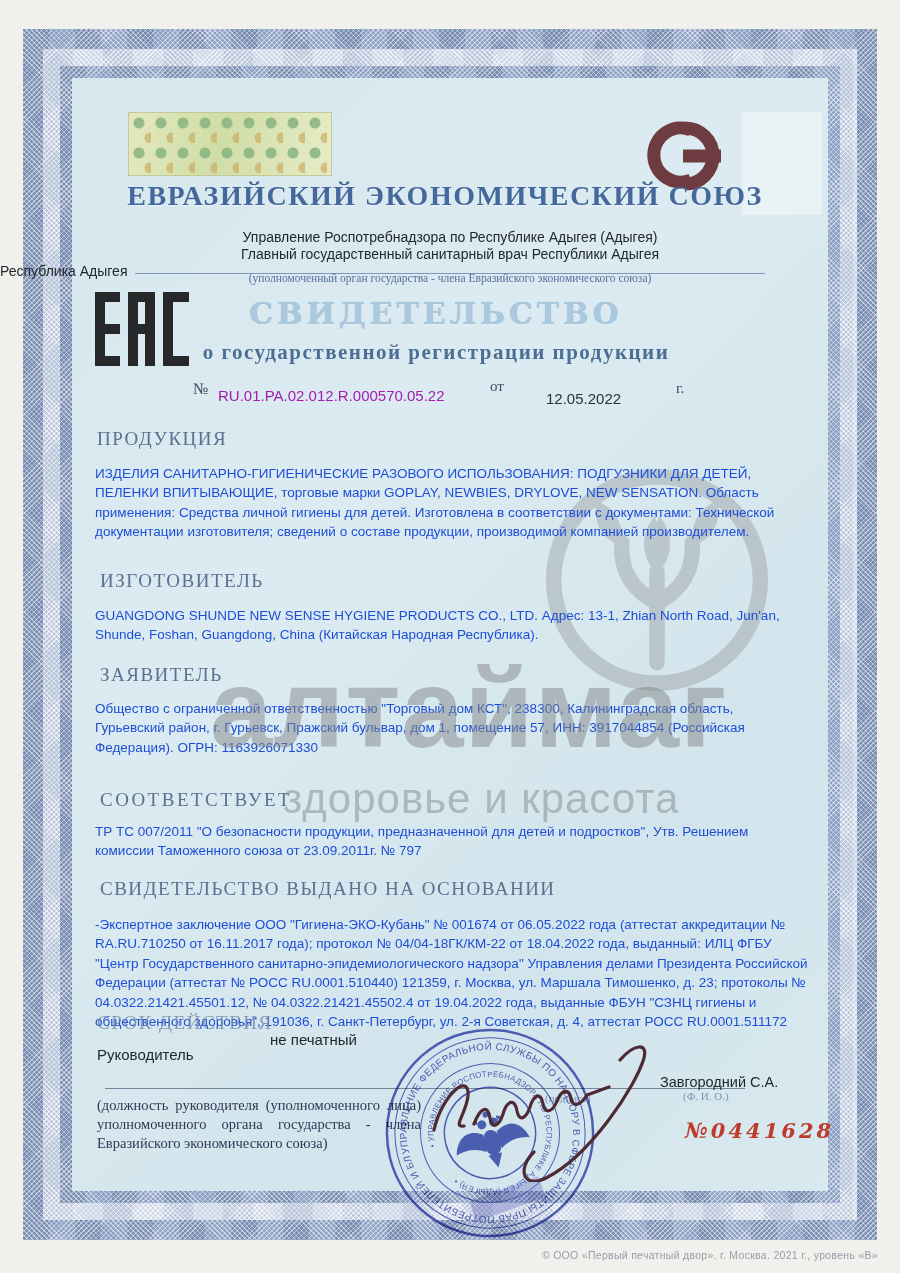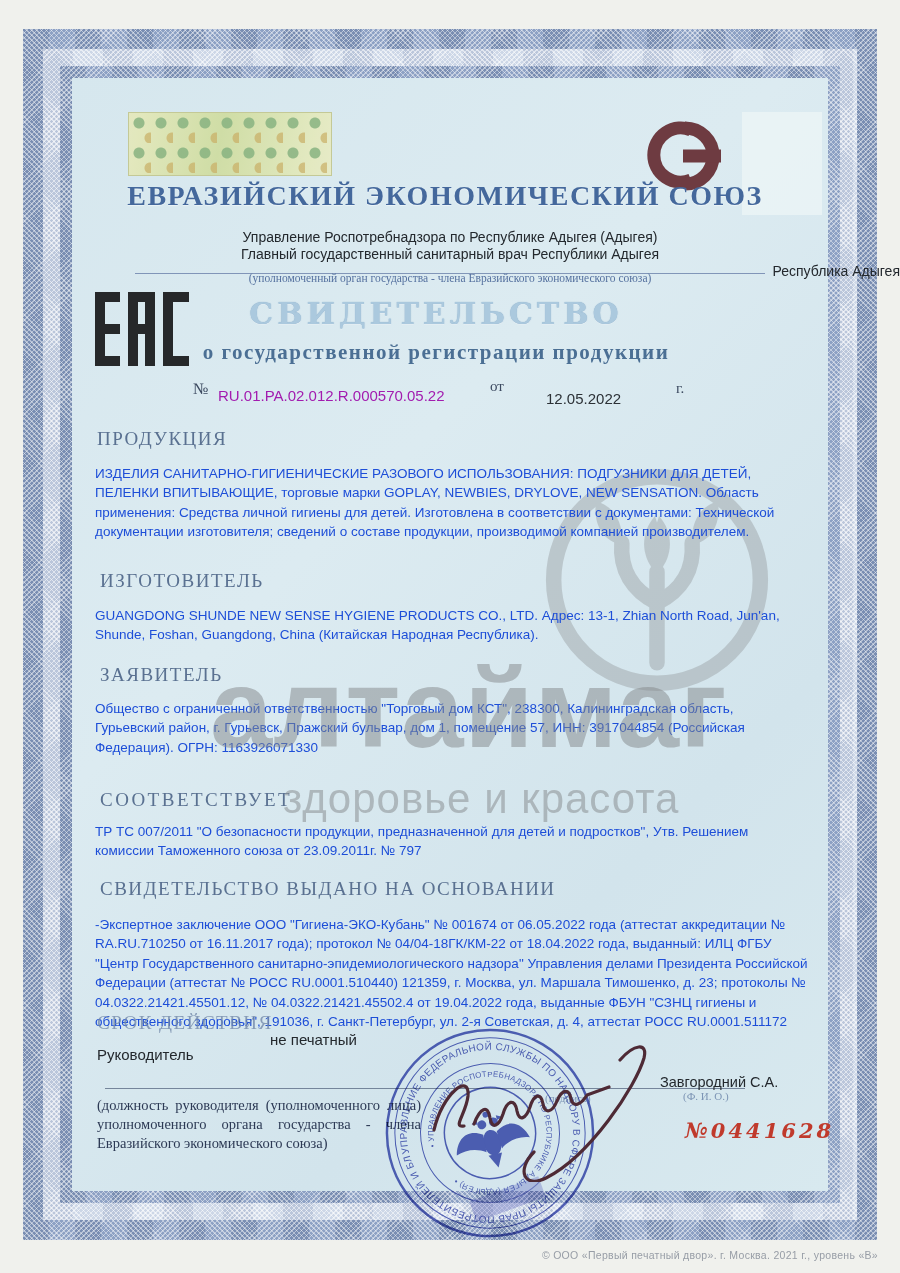--- a/index.html
+++ b/index.html
@@ -38,21 +38,21 @@
       radial-gradient(circle 7px at 10px 40px, rgba(130,175,120,.85) 0 5px, rgba(130,175,120,0) 6px),
       linear-gradient(100deg,#e6e9bc,#cfdda0 45%,#e9ecc4);
     background-size:22px 30px,22px 30px,22px 30px,100% 100%;}
   .scan-patch{left:742px;top:112px;width:80px;height:103px;background:rgba(242,248,249,.6);}
   .se-logo{left:633px;top:112px;width:104px;height:90px;}
 
   .union-title{left:0;top:180px;width:890px;text-align:center;font-family:"Liberation Serif",serif;
     font-weight:bold;font-size:28px;letter-spacing:1.5px;color:#44689c;text-shadow:0 1px 1px rgba(255,255,255,.5);}
   .auth1{left:0;top:229px;width:900px;text-align:center;font-size:14px;color:#23282d;}
   .auth2{left:0;top:246px;width:900px;text-align:center;font-size:14px;color:#23282d;}
-  .auth3{left:0;top:263px;width:900px;text-align:right;font-size:14px;color:#23282d;}
+  .auth3{left:0;top:263px;width:900px;text-align:left;font-size:14px;color:#23282d;}
   .auth-rule{left:135px;top:273px;width:630px;height:1px;background:#51689a;opacity:.65;}
   .auth-note{left:0;top:272px;width:900px;text-align:center;font-family:"Liberation Serif",serif;
     font-size:11.5px;color:#55719f;}
 
   .eac-logo{left:95px;top:292px;width:94px;height:74px;}
   .cert-title{left:0;top:296px;width:872px;text-align:center;font-family:"DejaVu Serif",serif;
     font-weight:bold;font-size:30px;letter-spacing:4px;color:#abc9de;text-shadow:0 0 1px #7ea4c2,0 1px 0 rgba(255,255,255,.55);}
   .cert-sub{left:0;top:340px;width:872px;text-align:center;font-family:"Liberation Serif",serif;
     font-weight:bold;font-size:21px;letter-spacing:1.5px;color:#4b6f94;}
 

